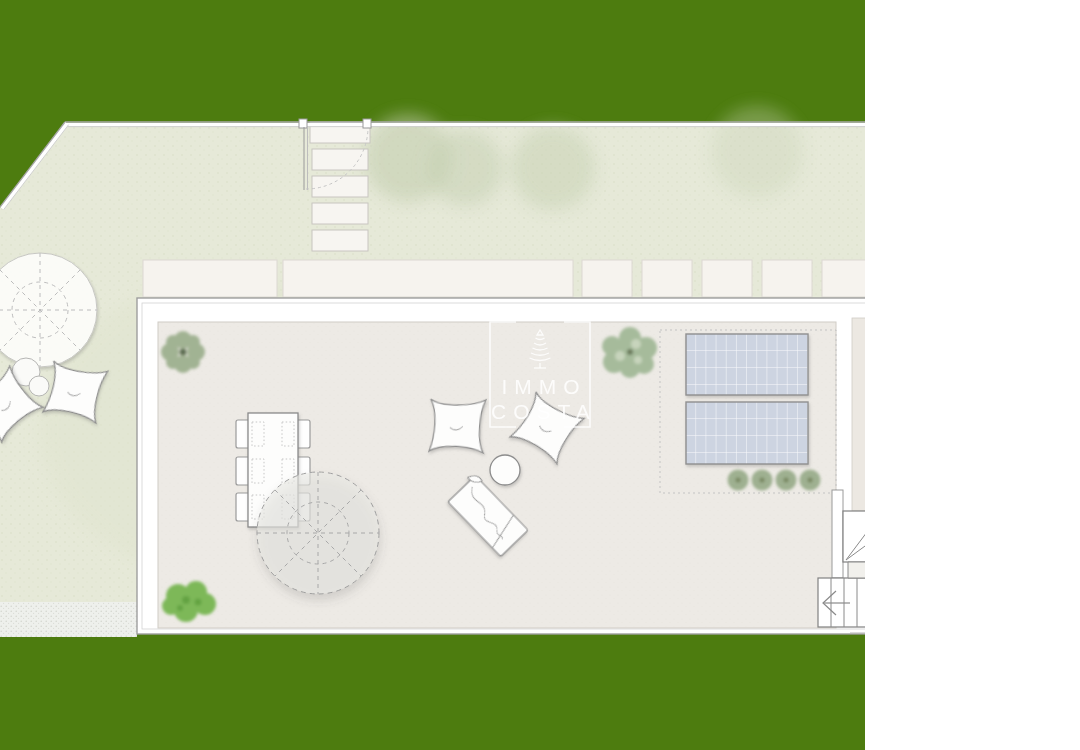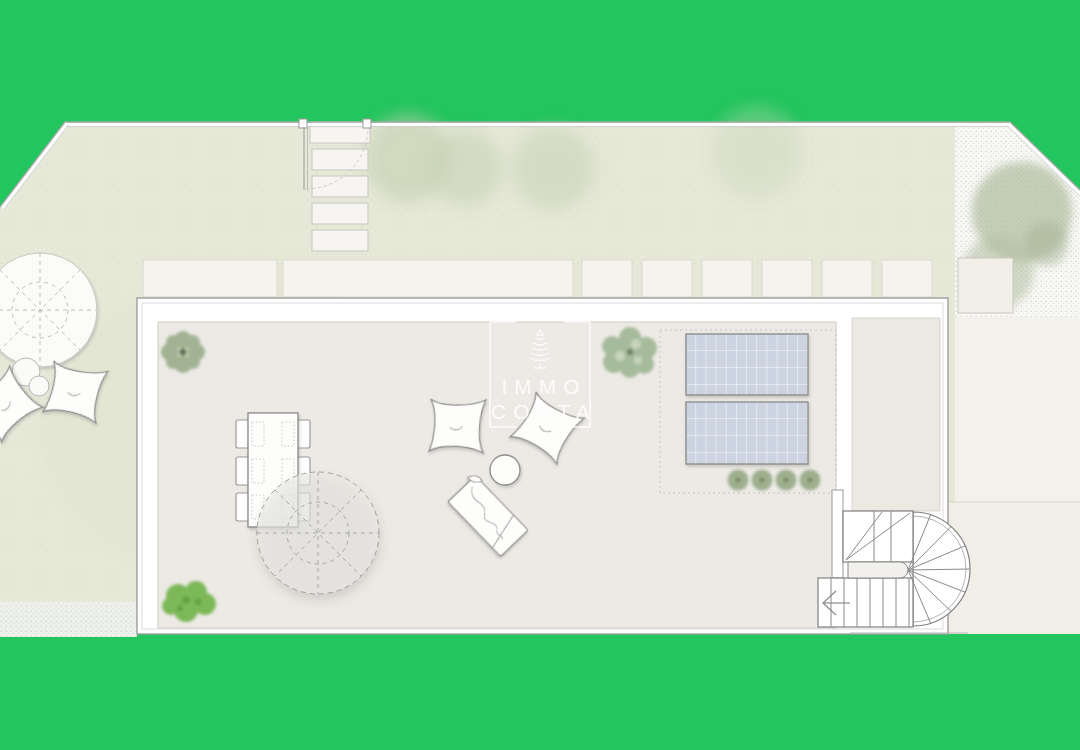--- a/index.html
+++ b/index.html
@@ -1,17 +1,17 @@
 <!DOCTYPE html>
 <html><head>
 <meta charset="utf-8">
 <style>
   html,body{margin:0;padding:0;background:#ffffff;}
   .stage{
-    position:relative;width:1080px;height:750px;background:#22c55e;
+    position:relative;width:865px;height:750px;background:#4d7c0f;
     font-family:"Liberation Sans","DejaVu Sans",sans-serif;overflow:hidden;
   }
   svg{display:block}
   .wm-text{
     fill:rgba(255,255,255,0.85);
     font-family:"Liberation Sans","DejaVu Sans",sans-serif;
     font-weight:300;font-size:21px;letter-spacing:7px;
   }
 </style>
 </head>

